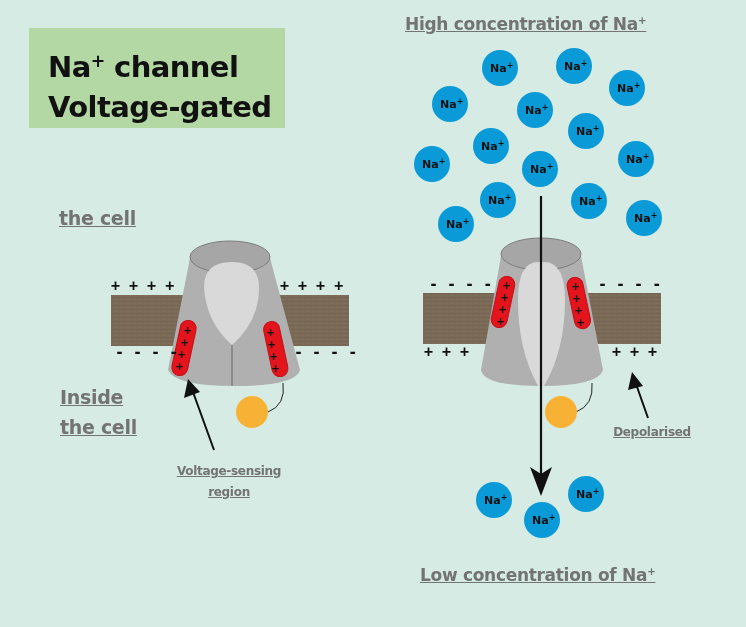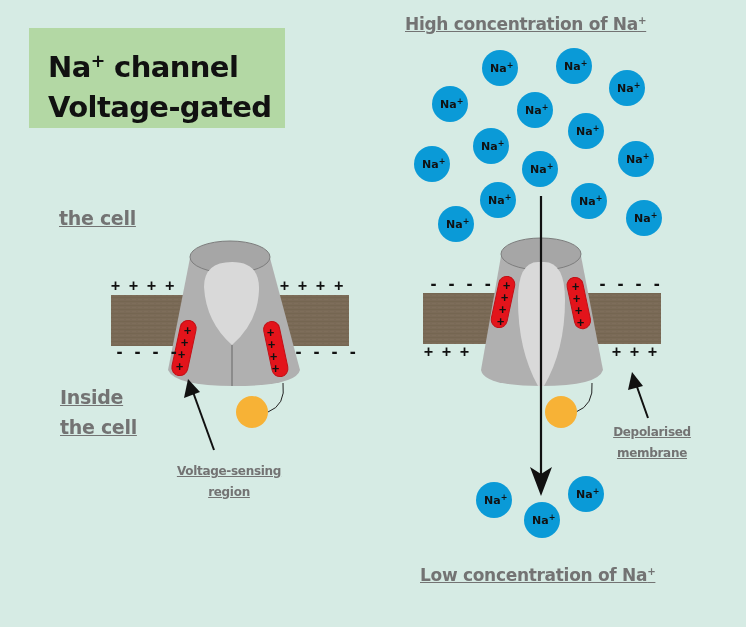--- a/index.html
+++ b/index.html
@@ -217,20 +217,19 @@
 <div class="label side" style="left:60px; top:382px;">
   <div>Inside</div>
   <div>the cell</div>
 </div>
 <div class="label small" style="left:154px; top:461px; width:150px;">
   <div>Voltage-sensing</div>
   <div>region</div>
 </div>
 <div class="label small" style="left:592px; top:422px; width:120px;">
   <div>Depolarised</div>
-  <div>membrane</div>
 </div>
 <div class="label conc" style="left:405px; top:14px;">
   <span>High concentration of Na</span><sup>+</sup>
 </div>
 <div class="label conc" style="left:420px; top:565px;">
   <span>Low concentration of Na</span><sup>+</sup>
 </div>
 
 </body></html>

